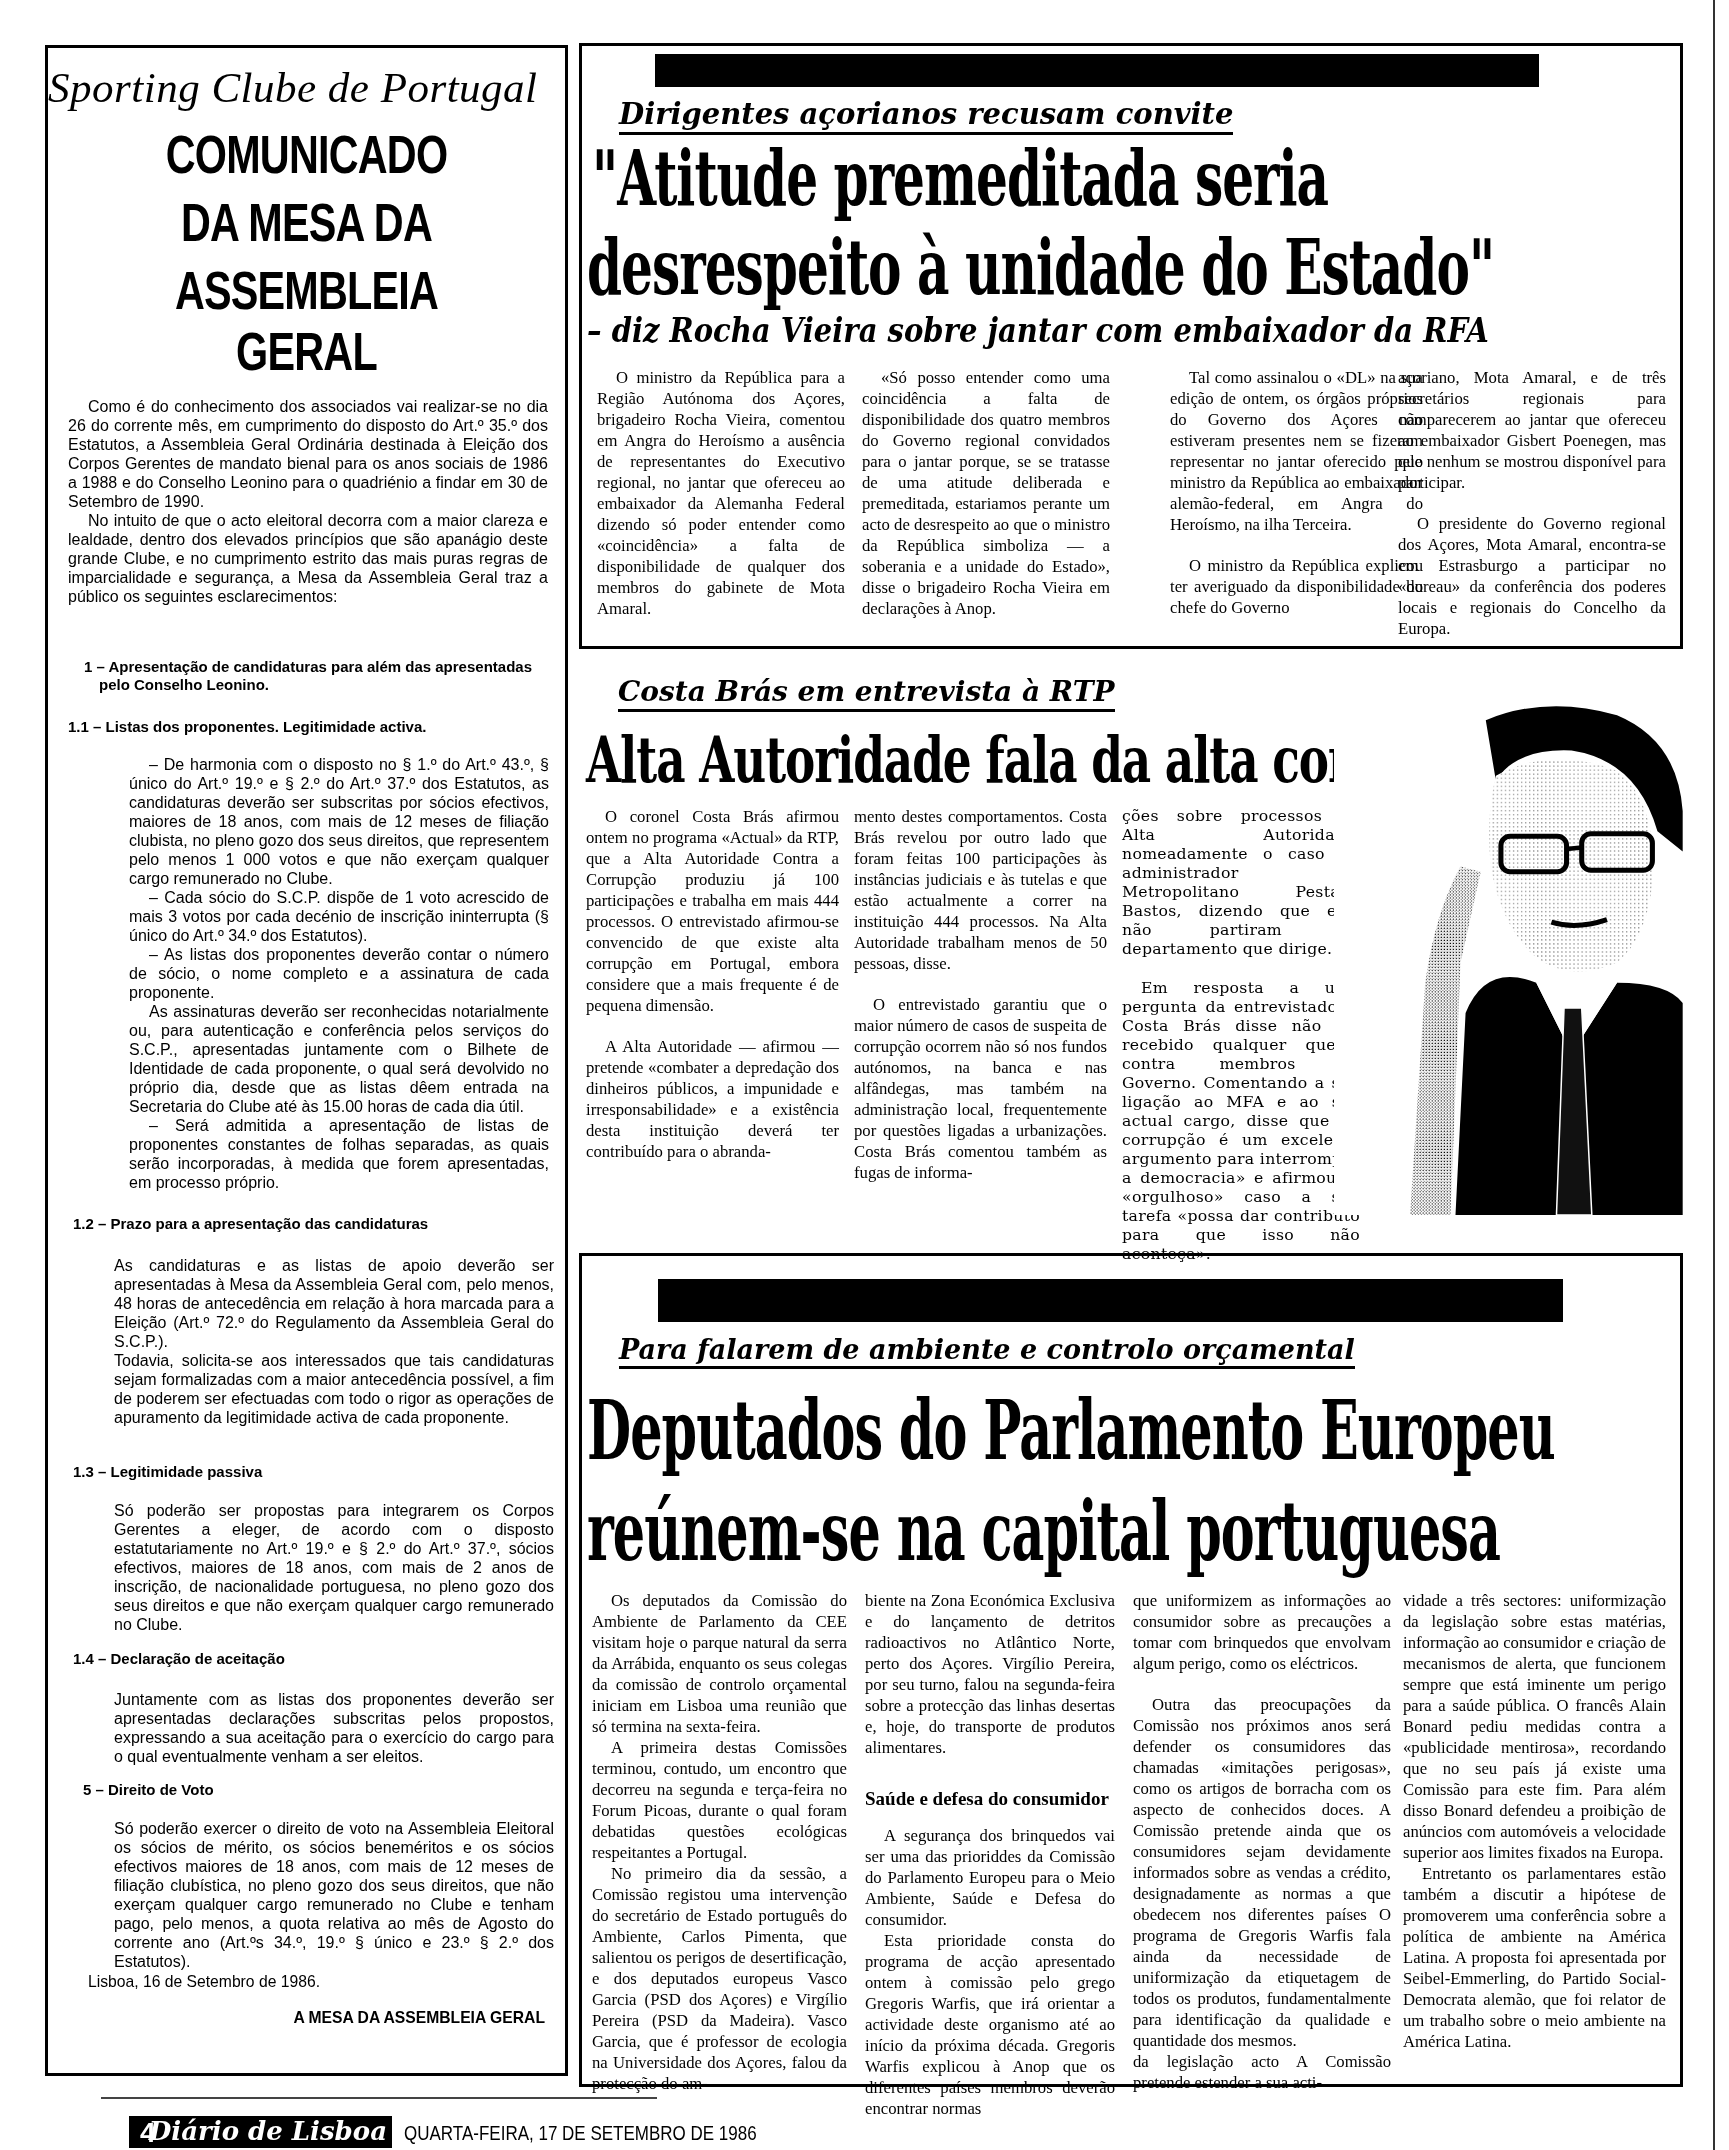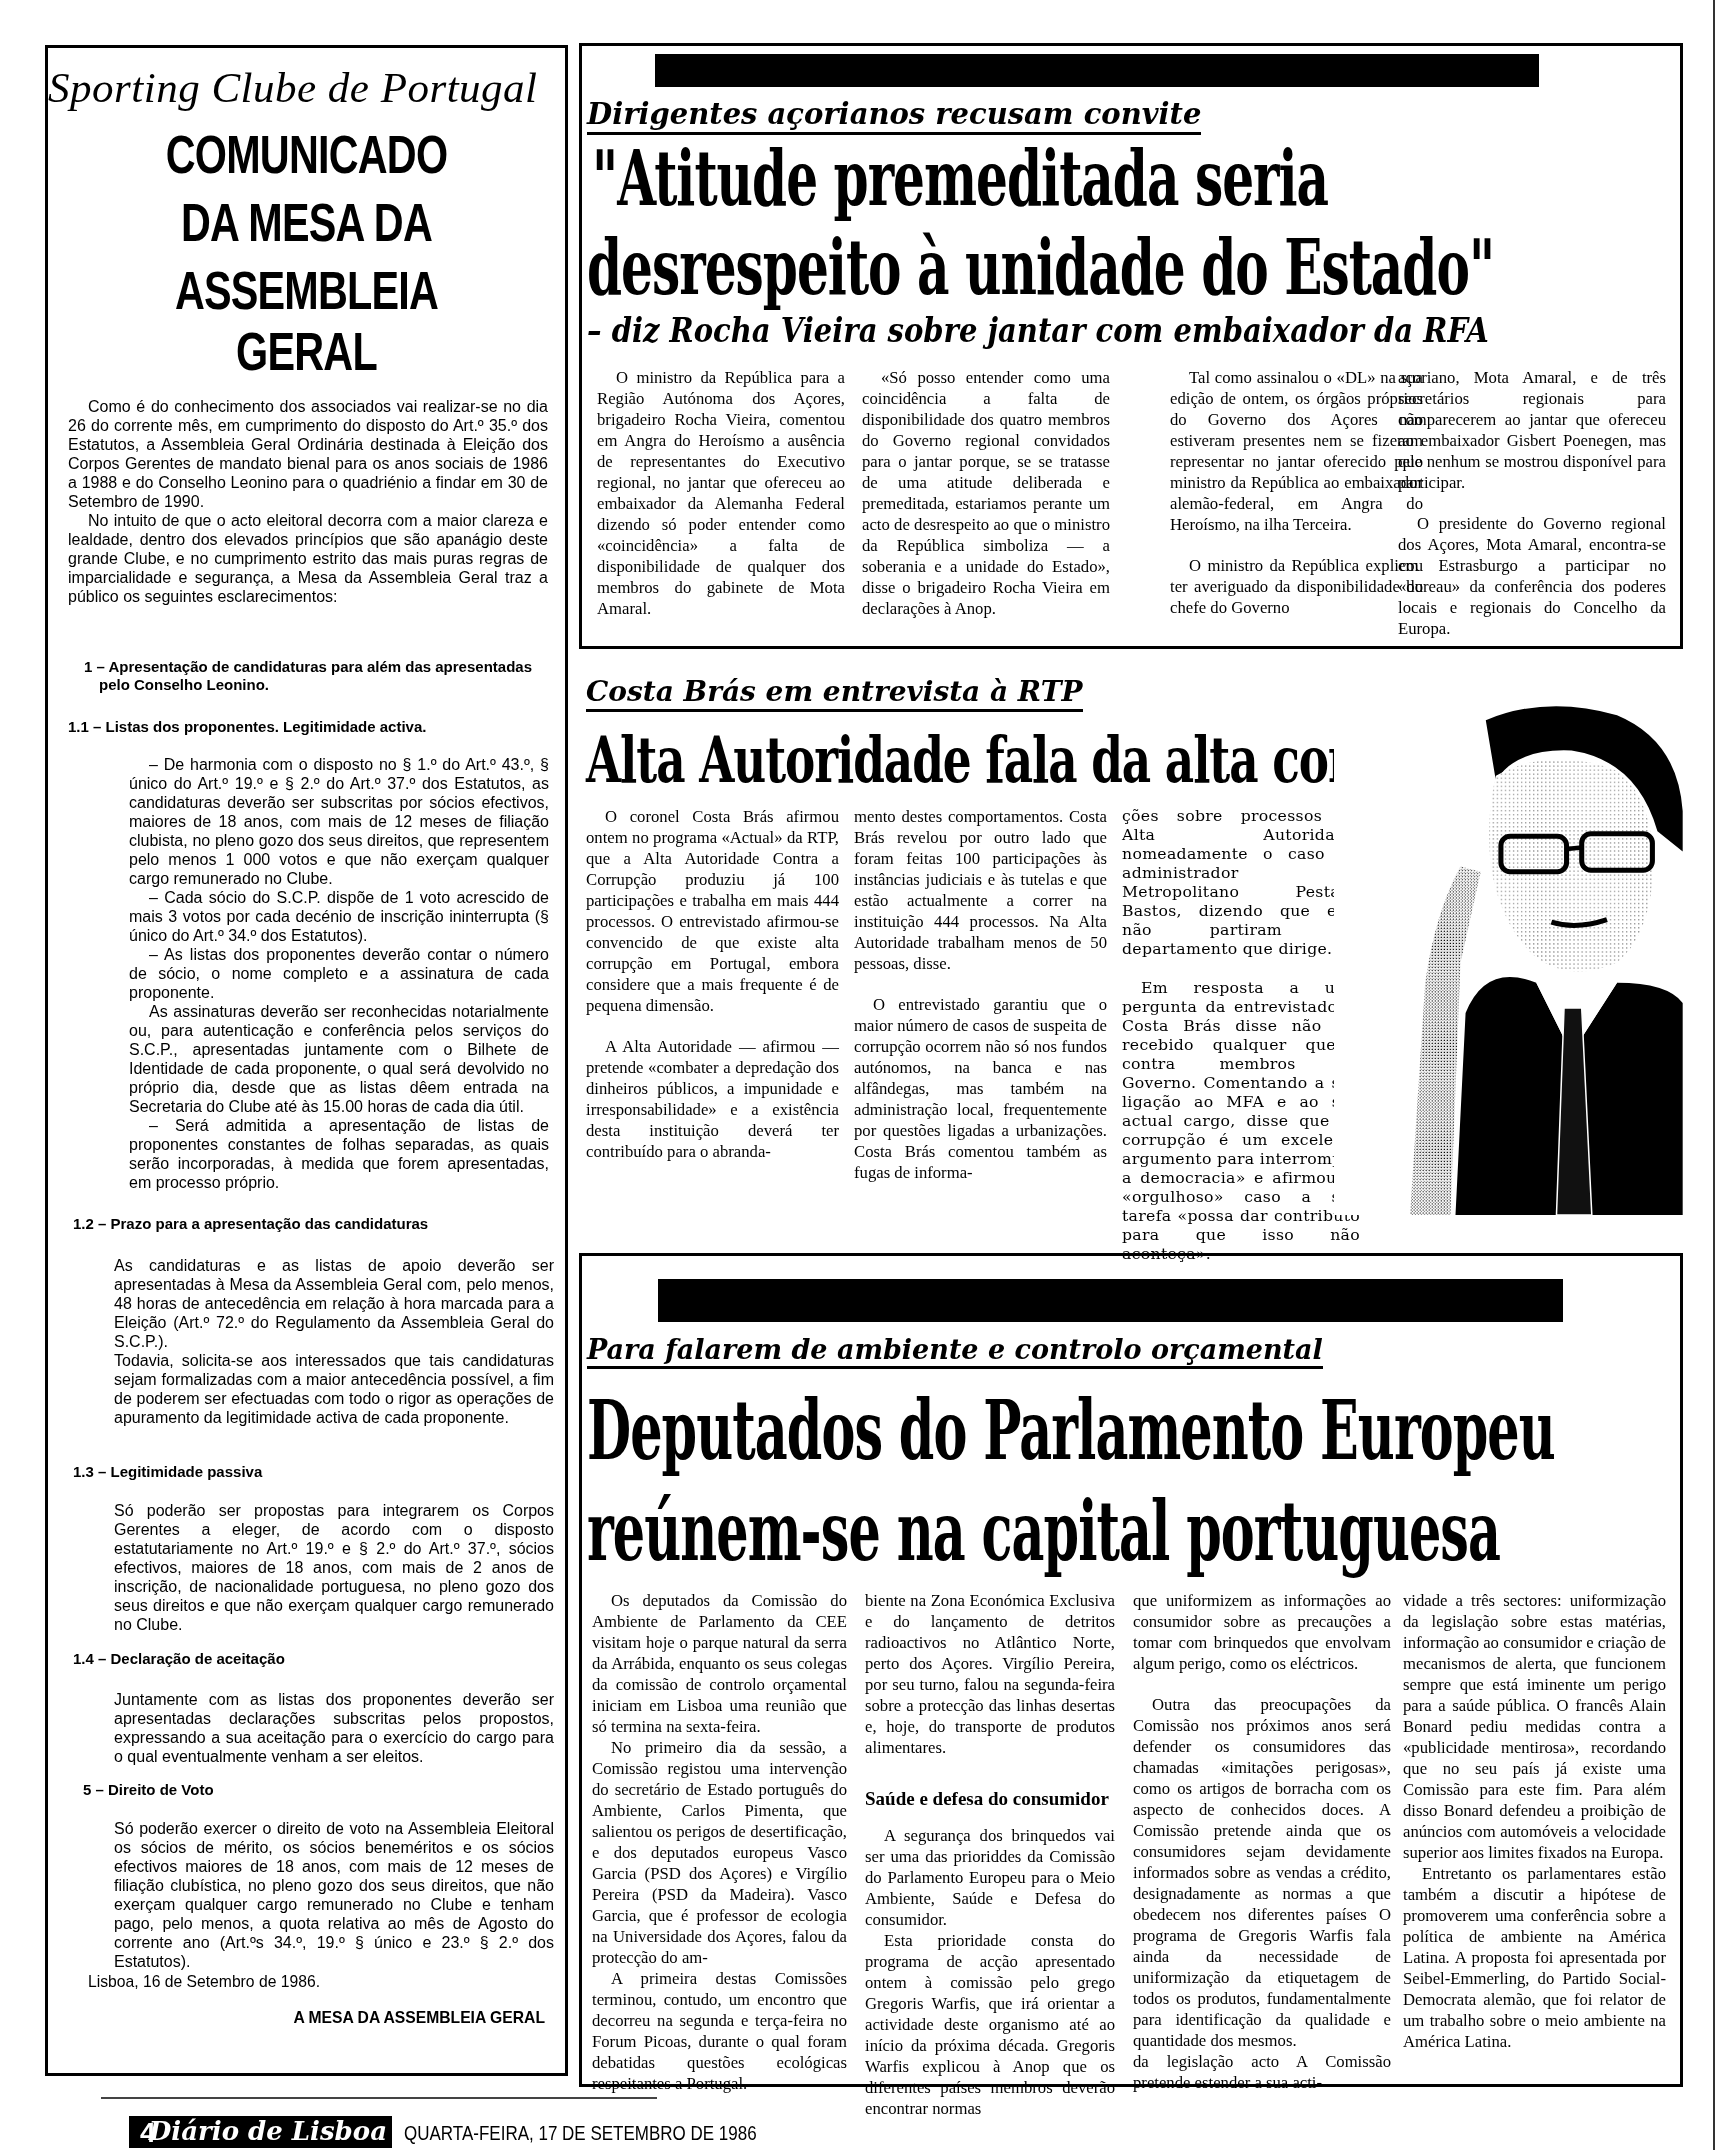--- a/index.html
+++ b/index.html
@@ -17,21 +17,21 @@
            text-align:justify; transform-origin:left top; }
   .ltext p { margin:0; text-indent:20px; }
   .lsec { position:absolute; font-family:"Liberation Sans", sans-serif; font-weight:bold; font-size:15px; line-height:18px; }
   .lbul { margin:16px; padding-left:15px; text-indent:-15px; }
   .lbul-cont { margin:0; padding-left:15px; }
   .sign { position:absolute; font-family:"Liberation Sans", sans-serif; font-size:15.7px; }
 
   
   .blackbar { position:absolute; background:#000; }
   .kicker { position:absolute; font-family:"DejaVu Serif", serif; font-style:italic; font-weight:bold;
-            font-size:29px; border-bottom:3.5px solid #000; padding-bottom:1px; white-space:nowrap; }
+            font-size:29px; border-bottom:3.5px solid #000; padding-bottom:1px; white-space:nowrap;margin-left:32px; }
   .headline { position:absolute; font-family:"DejaVu Serif", serif; font-weight:bold; white-space:nowrap;
               transform-origin:left top; letter-spacing:-1.5px; }
   .subhead { position:absolute; font-family:"DejaVu Serif", serif; font-style:italic; font-weight:bold;
              font-size:33px; white-space:nowrap; }
   .col { position:absolute; font-family:"Liberation Serif", serif; font-size:16.7px; line-height:21px;
          text-align:justify; }
   .col p { margin:0 0 20px 0; text-indent:19px; }
   .col p.noind { text-indent:0; }
   .col p.tight { margin-bottom:0; }
   .col h4 { margin:5px 0 15px 0; font-family:"Liberation Serif", serif; font-weight:bold; font-size:19px; line-height:22px; }
@@ -174,22 +174,22 @@
 </div>
 
 <div class="box" style="left:579px; top:1253px; width:1104px; height:834px;">
   <div class="blackbar" style="left:76px; top:23px; width:905px; height:43px;"></div>
   <div class="kicker" style="left:5px; top:78px; font-size:27px; border-bottom-width:3px;">Para falarem de ambiente e controlo orçamental</div>
   <div class="headline" style="left:5px; top:126px; font-size:82px; transform:scaleX(0.62);">Deputados do Parlamento Europeu</div>
   <div class="headline" style="left:5px; top:227px; font-size:82px; transform:scaleX(0.62);">reúnem-se na capital portuguesa</div>
 
   <div class="col" style="left:10px; top:334px; width:255px;">
     <p class="tight">Os deputados da Comissão do Ambiente de Parlamento da CEE visitam hoje o parque natural da serra da Arrábida, enquanto os seus colegas da comissão de controlo orçamental iniciam em Lisboa uma reunião que só termina na sexta-feira.</p>
+    <p class="tight">A primeira destas Comissões terminou, contudo, um encontro que decorreu na segunda e terça-feira no Forum Picoas, durante o qual foram debatidas questões ecológicas respeitantes a Portugal.</p>
     <p class="tight">No primeiro dia da sessão, a Comissão registou uma intervenção do secretário de Estado português do Ambiente, Carlos Pimenta, que salientou os perigos de desertificação, e dos deputados europeus Vasco Garcia (PSD dos Açores) e Virgílio Pereira (PSD da Madeira). Vasco Garcia, que é professor de ecologia na Universidade dos Açores, falou da protecção do am-</p>
-    <p class="tight">A primeira destas Comissões terminou, contudo, um encontro que decorreu na segunda e terça-feira no Forum Picoas, durante o qual foram debatidas questões ecológicas respeitantes a Portugal.</p>
   </div>
   <div class="col" style="left:283px; top:334px; width:250px;">
     <p class="noind" style="margin-bottom:30px;">biente na Zona Económica Exclusiva e do lançamento de detritos radioactivos no Atlântico Norte, perto dos Açores. Virgílio Pereira, por seu turno, falou na segunda-feira sobre a protecção das linhas desertas e, hoje, do transporte de produtos alimentares.</p>
     <h4>Saúde e defesa do consumidor</h4>
     <p class="tight">A segurança dos brinquedos vai ser uma das prioriddes da Comissão do Parlamento Europeu para o Meio Ambiente, Saúde e Defesa do consumidor.</p>
     <p class="tight">Esta prioridade consta do programa de acção apresentado ontem à comissão pelo grego Gregoris Warfis, que irá orientar a actividade deste organismo até ao início da próxima década. Gregoris Warfis explicou à Anop que os diferentes países membros deverão encontrar normas</p>
   </div>
   <div class="col" style="left:551px; top:334px; width:258px;">
     <p class="noind">que uniformizem as informações ao consumidor sobre as precauções a tomar com brinquedos que envolvam algum perigo, como os eléctricos.</p>
     <p class="tight">Outra das preocupações da Comissão nos próximos anos será defender os consumidores das chamadas «imitações perigosas», como os artigos de borracha com os aspecto de conhecidos doces. A Comissão pretende ainda que os consumidores sejam devidamente informados sobre as vendas a crédito, designadamente as normas a que obedecem nos diferentes países O programa de Gregoris Warfis fala ainda da necessidade de uniformização da etiquetagem de todos os produtos, fundamentalmente para identificação da qualidade e quantidade dos mesmos.</p>

